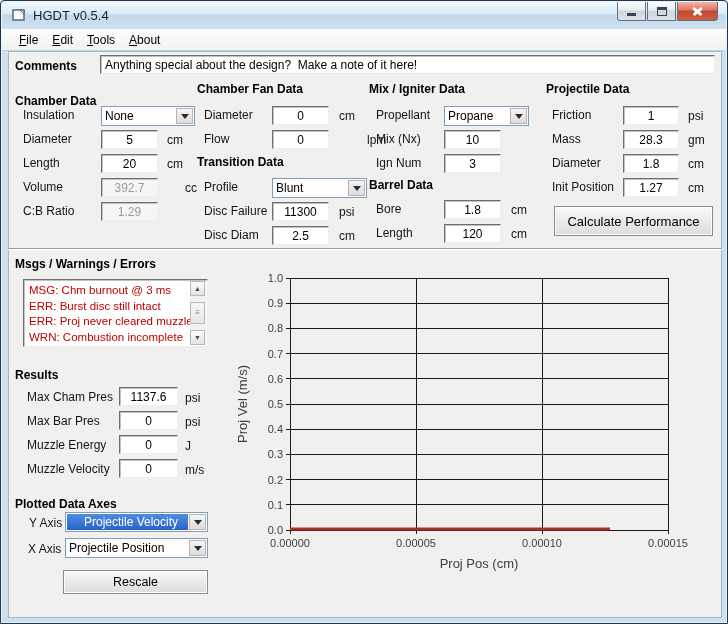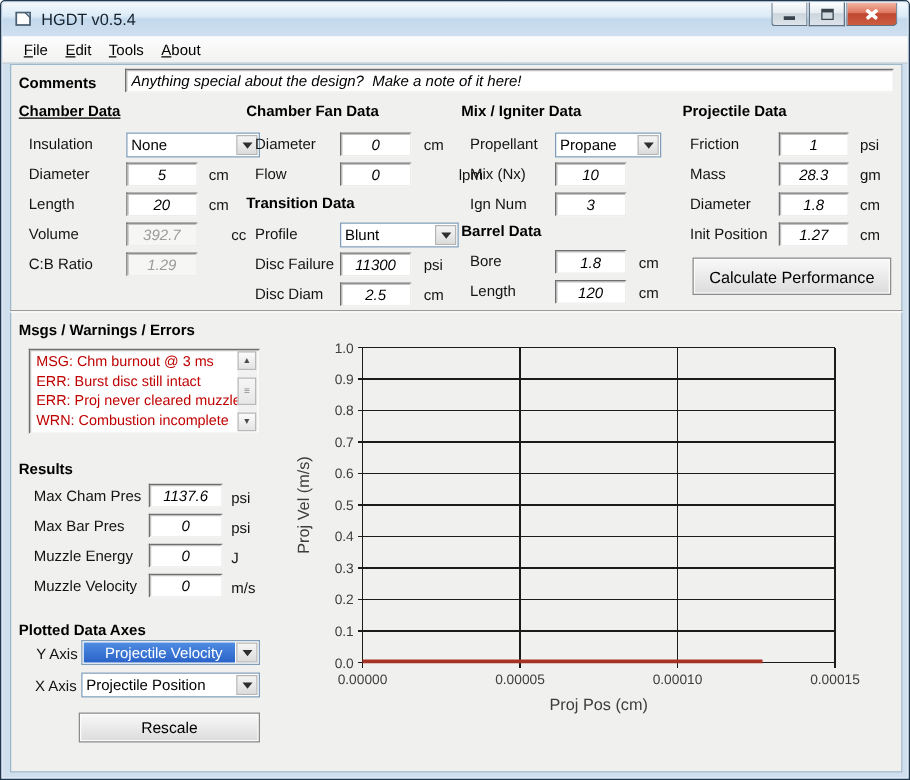--- a/index.html
+++ b/index.html
@@ -28,21 +28,21 @@
   .menubar{position:absolute;left:1px;top:28px;right:1px;height:22px;
            background:linear-gradient(180deg,#fdfdfd,#f2f2f1);border-bottom:1px solid #c9cfd6;display:flex;align-items:center;padding-left:10px;}
   .menu-item{font-size:12px;color:#000;padding:3px 7px;}
   .menu-item u{text-decoration:underline;}
   .client{position:absolute;left:7px;top:50px;width:714px;height:567px;background:#f0f0ee;border:1px solid #9db7cd;}
   .hdr{position:absolute;font-size:12px;font-weight:bold;color:#000;line-height:16px;white-space:nowrap;}
   .lbl{position:absolute;font-size:12px;color:#141414;line-height:18px;white-space:nowrap;}
   .unit{position:absolute;font-size:12px;color:#141414;line-height:16px;white-space:nowrap;}
   .tb{position:absolute;height:19px;background:#fff;border:1px solid;border-color:#6f6f6f #ededed #ededed #6f6f6f;
       box-shadow:inset 1px 1px 0 #c2c2c2;font-family:"Liberation Sans",sans-serif;font-size:12px;color:#000;
-      text-align:center;padding:0 2px;outline:none;font-style:italic;}
+      text-align:center;padding:0 2px;outline:none;}
   .tb.wide{text-align:left;padding:0 4px;}
   .tb.dis{background:#f6f6f5;color:#9b9b9b;}
   .combo{position:absolute;height:20px;background:#fff;border:1px solid #7f9db9;}
   .combo .txt{position:absolute;left:3px;top:2px;right:19px;font-size:12px;color:#000;white-space:nowrap;overflow:hidden;}
   .combo .cbtn{position:absolute;top:1px;right:1px;bottom:1px;width:17px;border:1px solid #b5b5b5;
         background:linear-gradient(180deg,#f5f5f5,#dcdcdc);display:flex;align-items:center;justify-content:center;}
   .tri{width:0;height:0;border:4px solid transparent;border-top:5px solid #2d2d2d;margin-top:4px;}
   .combo.sel .txt{left:1px;top:1px;right:19px;bottom:1px;padding:1px 0 0 17px;color:#fff;
         background:linear-gradient(180deg,#4f8ce2,#2a63c8);}
   .btn3d{position:absolute;background:linear-gradient(180deg,#f9f9f9,#e9e9e9 55%,#dcdcdc);border:1px solid #8c8c8c;
@@ -88,23 +88,23 @@
     <span class="menu-item"><u>E</u>dit</span>
     <span class="menu-item"><u>T</u>ools</span>
     <span class="menu-item"><u>A</u>bout</span>
   </div>
 
   <div class="client"></div>
 
   <div class="hdr" style="left:14px;top:57px;">Comments</div>
   <input class="tb wide" style="left: 99px; top: 54px; width: 615px;" value="Anything special about the design?  Make a note of it here!">
 
-  <div class="hdr" style="left:14px;top:80px;text-decoration:underline;">Chamber Data</div>
+  <div class="hdr" style="left:14px;top:92px;">Chamber Data</div>
   <div class="lbl" style="left:22px;top:105px;">Insulation</div>
-  <div class="combo" style="left:100px;top:105px;width:107px;">
+  <div class="combo" style="left:100px;top:105px;width:94px;">
     <span class="txt">None</span>
     <span class="cbtn">
         <span class="tri"></span>
       </span>
   </div>
   <div class="lbl" style="left:22px;top:129px;">Diameter</div>
   <input class="tb" style="left: 100px; top: 129px; width: 57px;" value="5">
   <div class="unit" style="left:166px;top:131px;">cm</div>
   <div class="lbl" style="left:22px;top:153px;">Length</div>
   <input class="tb" style="left: 100px; top: 153px; width: 57px;" value="20">

